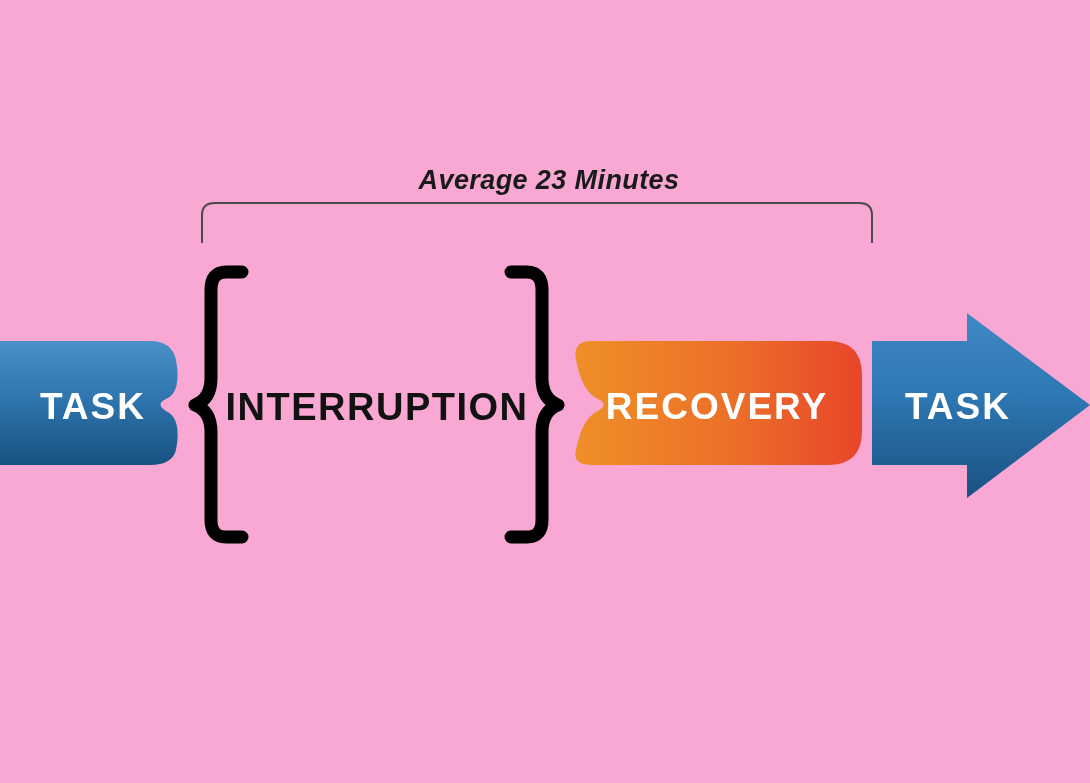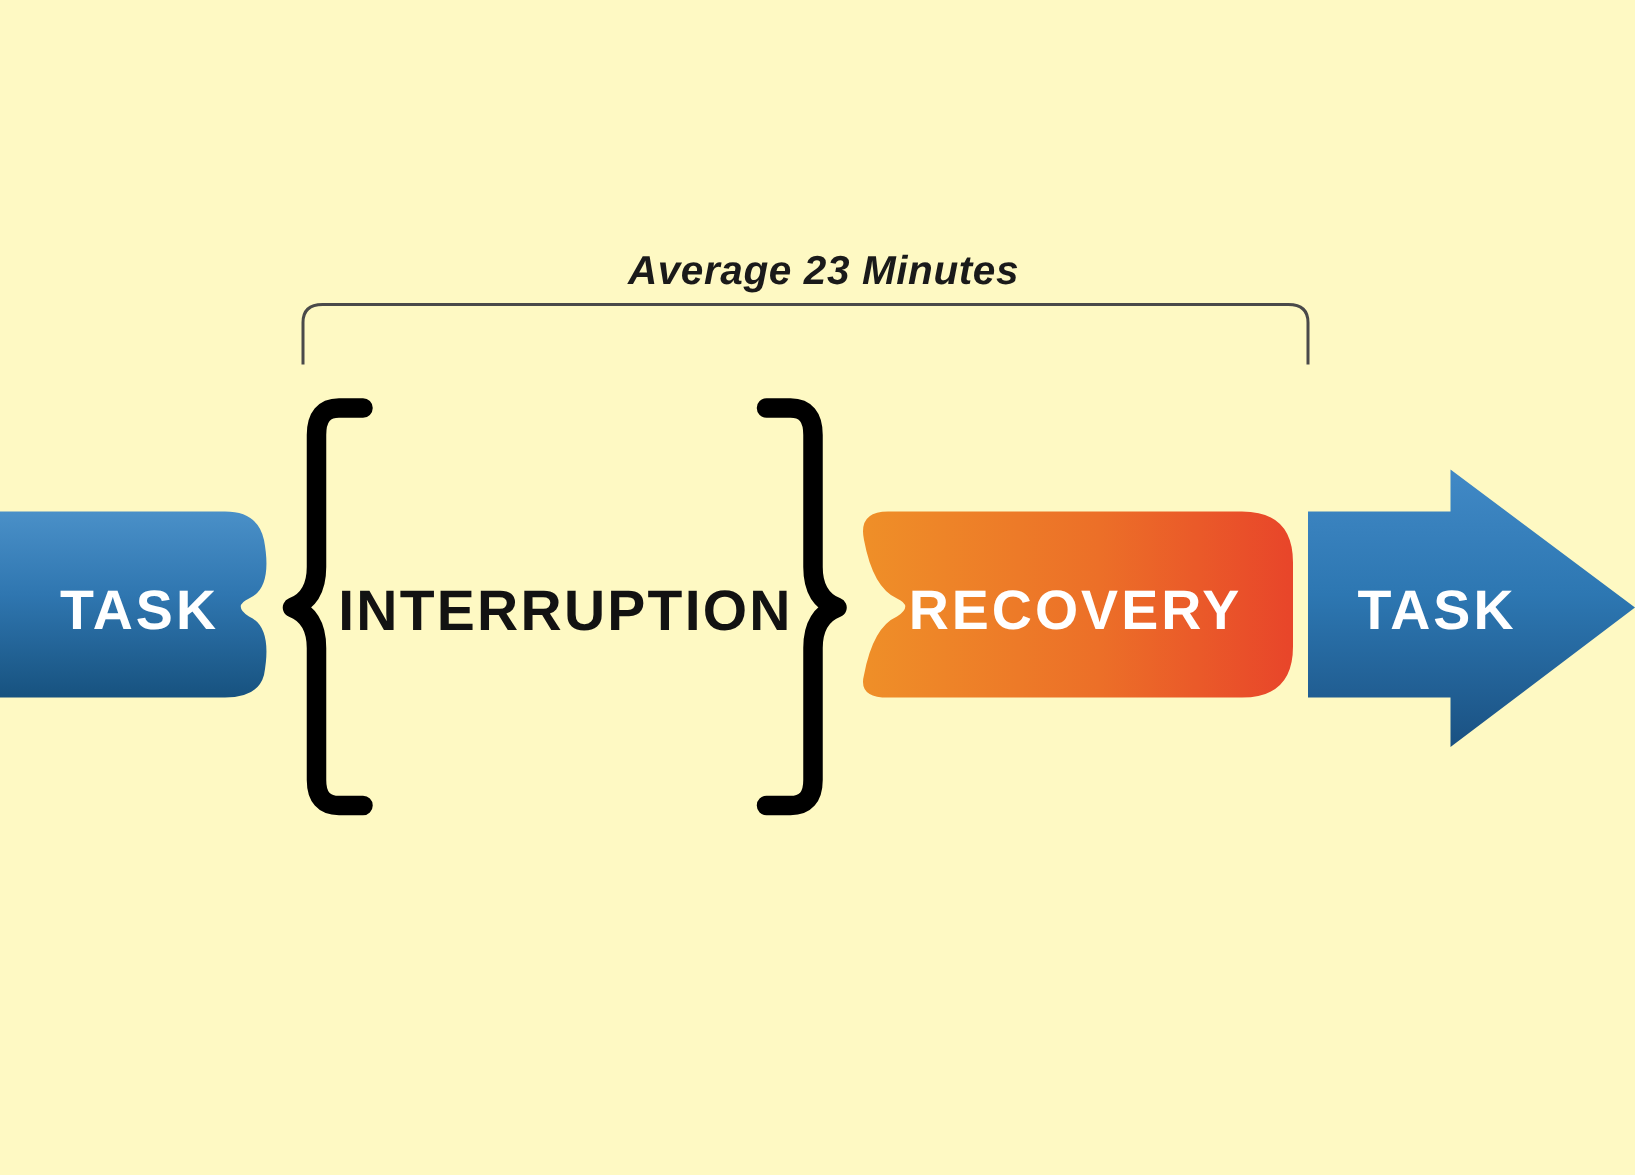--- a/index.html
+++ b/index.html
@@ -7,21 +7,21 @@
     padding: 0;
     background: #ffffff;
   }
   body {
     font-family: "Liberation Sans", sans-serif;
   }
   #canvas {
     position: relative;
     width: 1090px;
     height: 783px;
-    background: #fef9c3;
+    background: #f9a8d4;
     overflow: hidden;
   }
   #diagram-svg {
     position: absolute;
     left: 0;
     top: 0;
     width: 1090px;
     height: 783px;
   }
   .svg-label {

